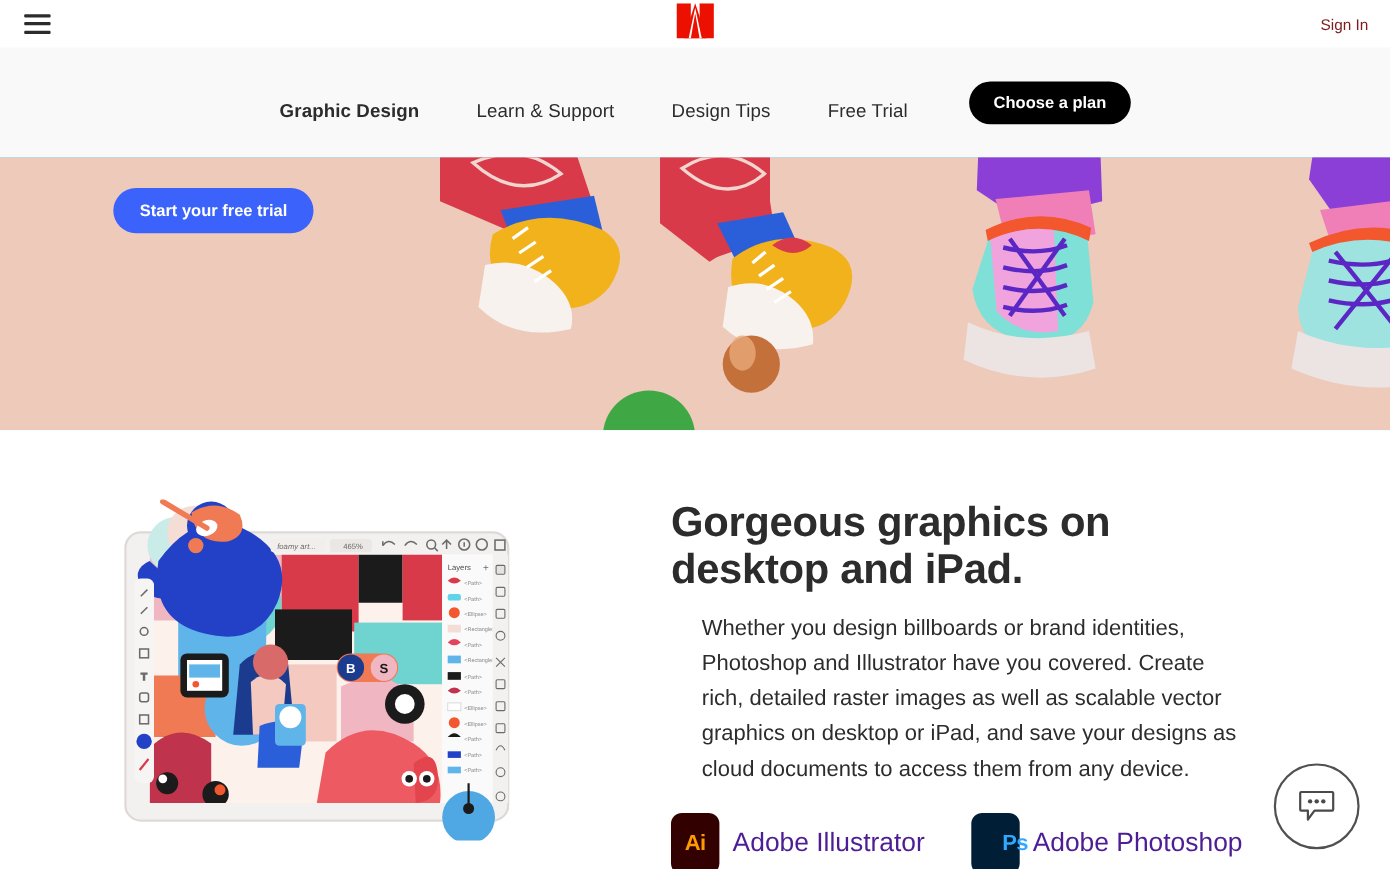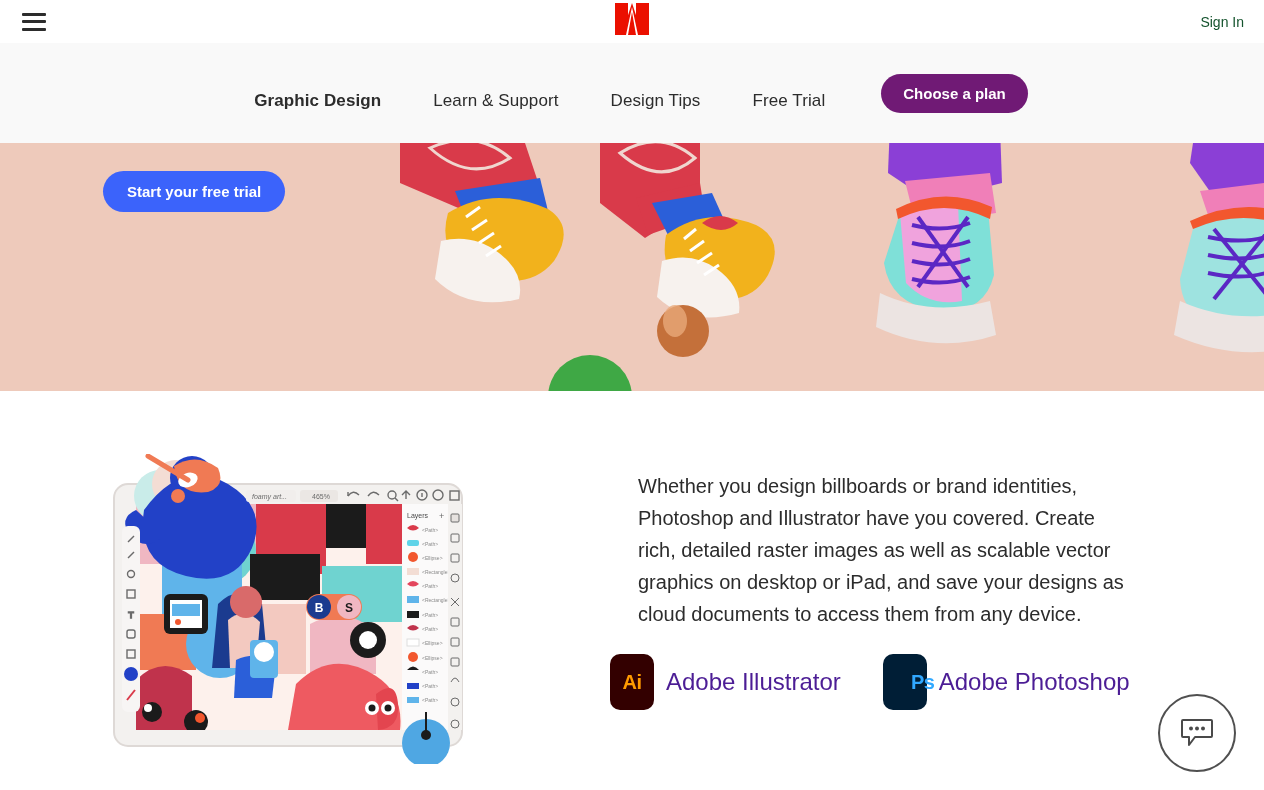--- a/index.html
+++ b/index.html
@@ -47,21 +47,21 @@
     width: 34px;
     height: 32px;
     display: block;
   }
   .signin {
     position: absolute;
     right: 20px;
     top: 50%;
     transform: translateY(-50%);
     font-size: 14px;
-    color: #14532d;
+    color: #7f1d1d;
     cursor: pointer;
     white-space: nowrap;
     margin-left: 8px;
   }
 
   
   .subnav {
     height: 100px;
     background: #f9f9f9;
     display: flex;
@@ -79,21 +79,21 @@
   .subnav-item {
     font-size: 17px;
     color: #2c2c2c;
     cursor: pointer;
     white-space: nowrap;
     letter-spacing: .1px;
     margin-top: 15px;
   }
   .subnav-item.active { font-weight: bold; }
   .cta-pill {
-    background: #701a75;
+    background: #000000;
     color: #ffffff;
     font-size: 15px;
     font-weight: bold;
     border: none;
     border-radius: 22px;
     padding: 11px 22px;
     cursor: pointer;
     white-space: nowrap;
     font-family: "Liberation Sans", sans-serif;
     margin-left: 4px;
@@ -497,20 +497,21 @@
         </g>
 
         <circle cx="326" cy="289" r="24" fill="#4fa7e3"></circle>
         <circle cx="326" cy="281" r="5" fill="#1b1b1b"></circle>
         <line x1="326" y1="258" x2="326" y2="281" stroke="#1b1b1b" stroke-width="2"></line>
       </svg>
     </div>
   </div>
 
   <div class="text-col">
+    <h1 class="headline">Gorgeous graphics on desktop and iPad.</h1>
     <p class="body-copy">Whether you design billboards or brand identities, Photoshop and Illustrator have you covered. Create rich, detailed raster images as well as scalable vector graphics on desktop or iPad, and save your designs as cloud documents to access them from any device.</p>
 
     <div class="product-links">
       <a class="product-link">
         <span class="app-icon ai">Ai</span>
         <span class="product-name">Adobe Illustrator</span>
       </a>
       <a class="product-link">
         <span class="app-icon ps">Ps</span>
         <span class="product-name">Adobe Photoshop</span>

